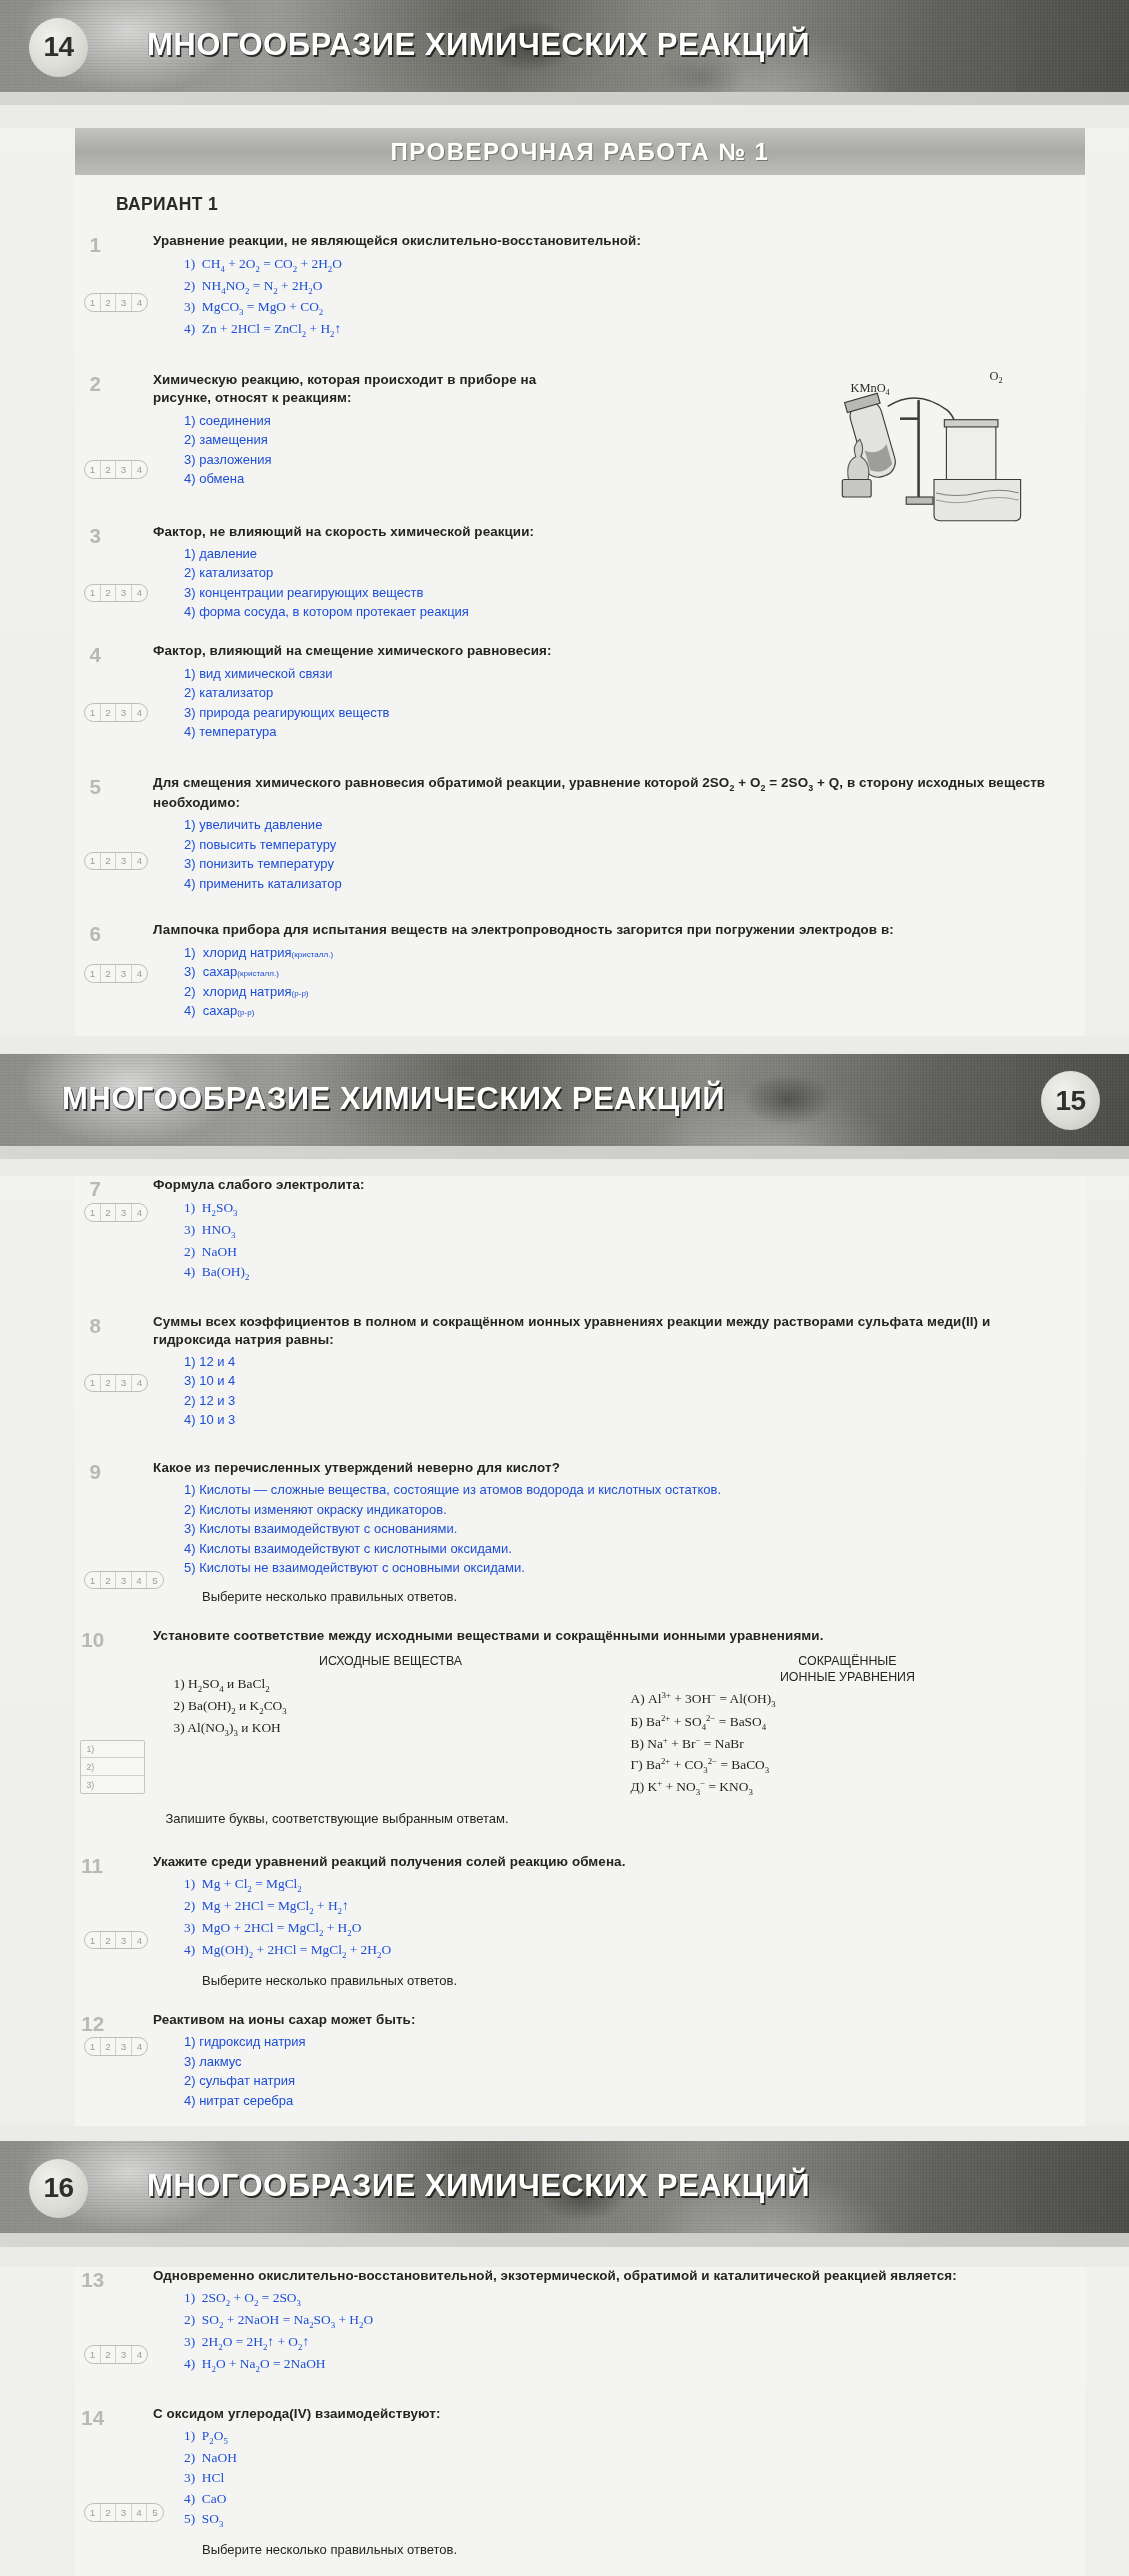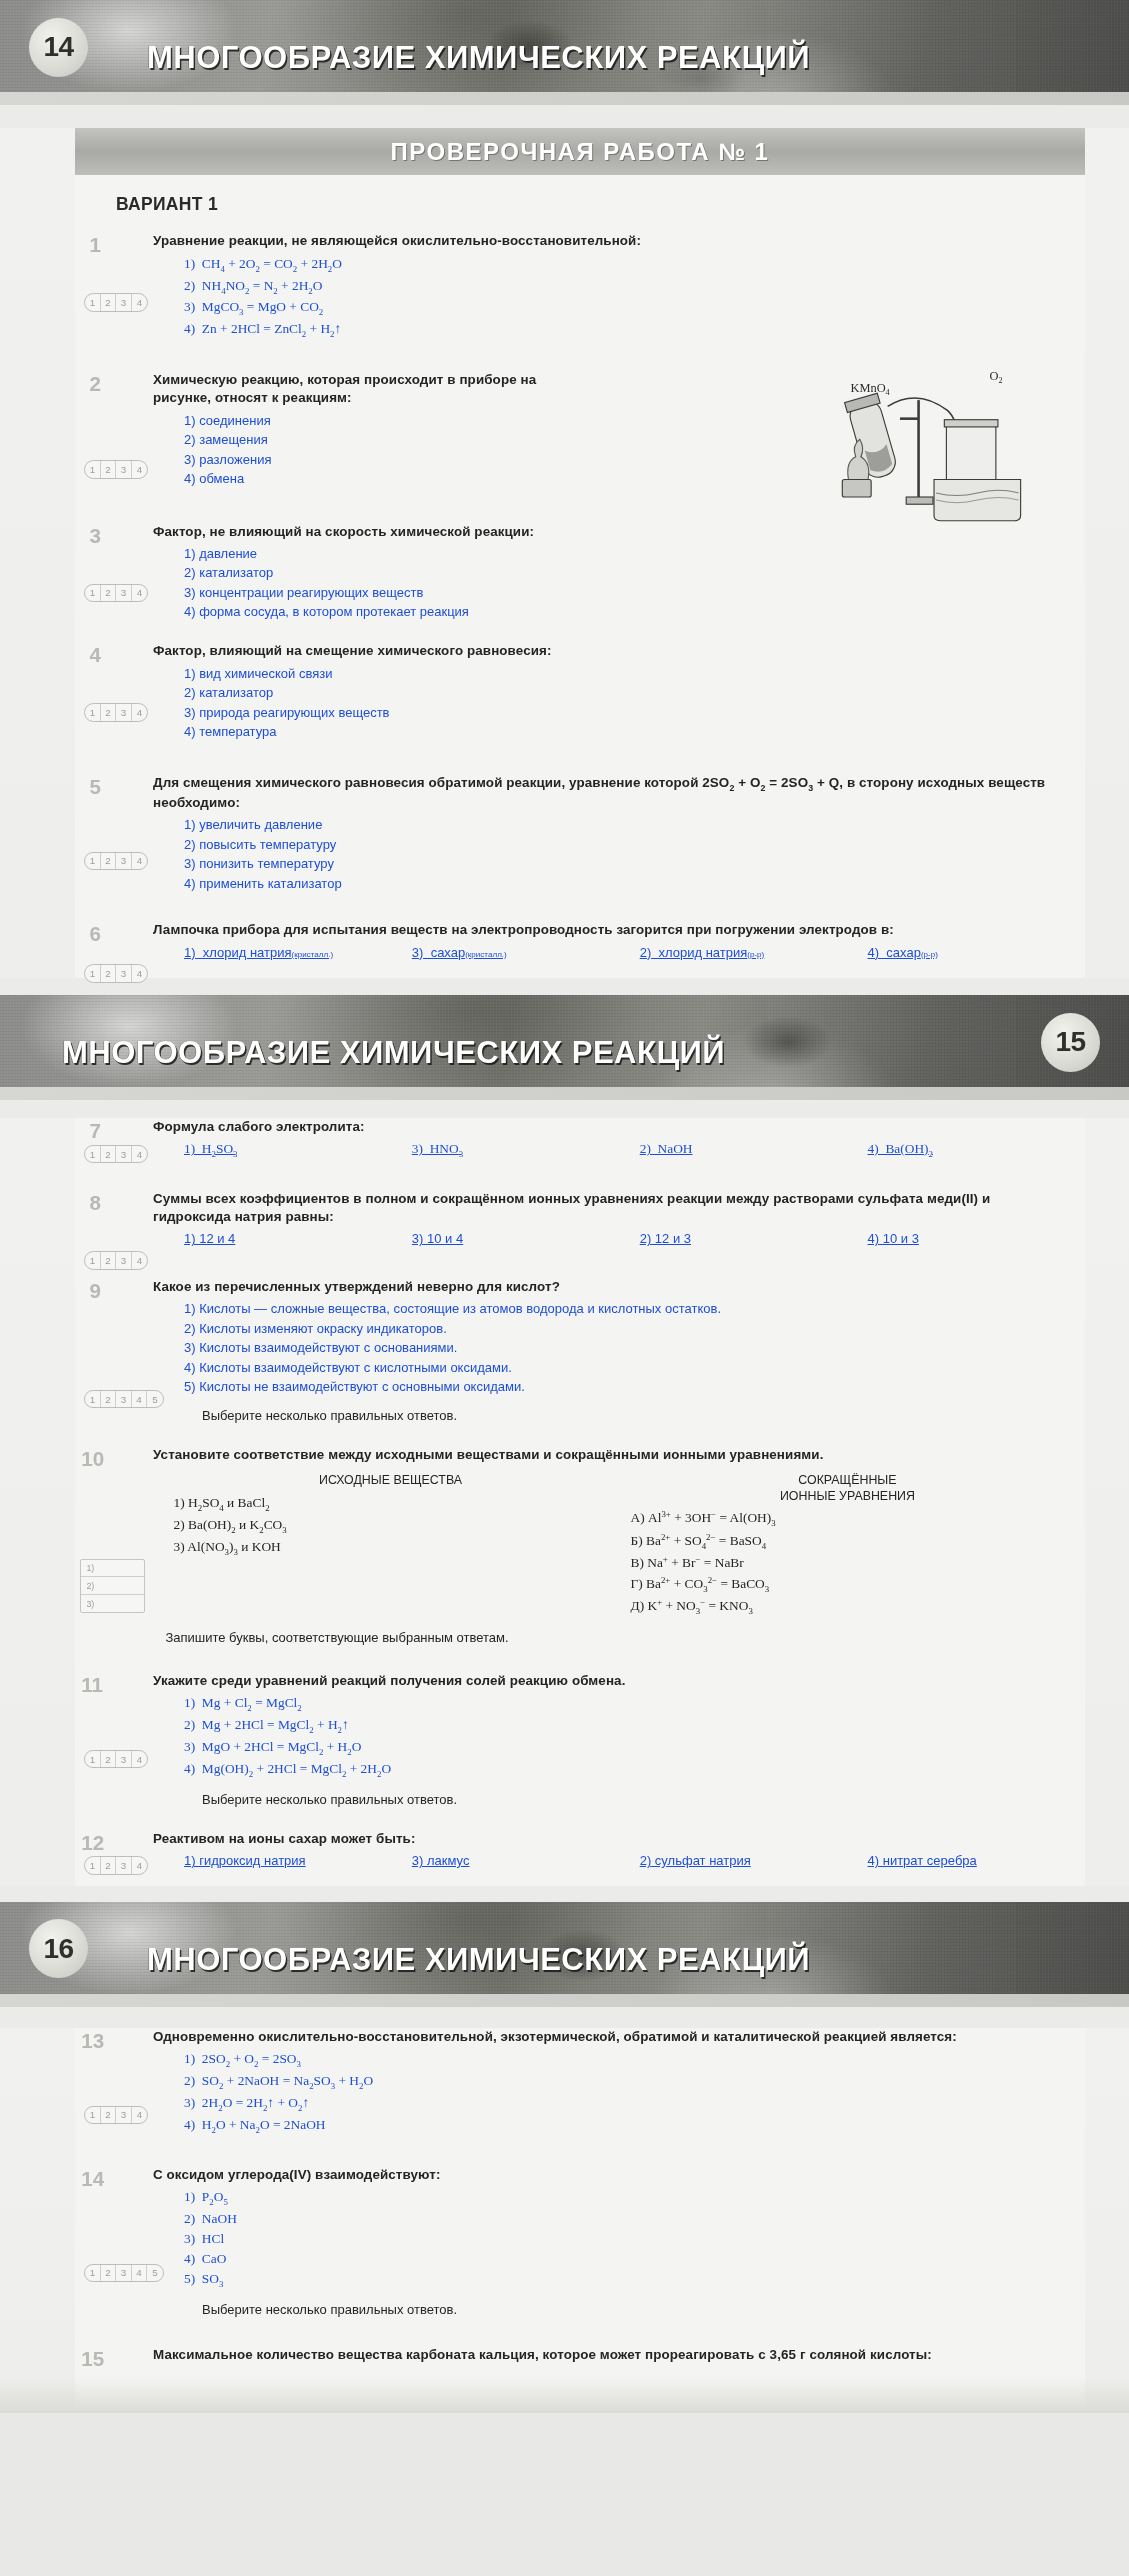--- a/index.html
+++ b/index.html
@@ -48,21 +48,21 @@
     background: radial-gradient(circle at 38% 34%, #f2f2ee 0%, #dcdcd6 55%, #c5c5bf 100%);
     display: flex; align-items: center; justify-content: center;
     font-size: 28px; font-weight: bold; color: #2f2f2d;
     letter-spacing: -0.5px;
     z-index: 4;
   }
   .band-num.left { left: 29px; }
   .band-num.right { right: 29px; }
   .band-title {
     position: absolute;
-    top: 40px;
+    top: 27px;
     font-size: 31px;
     font-weight: bold;
     letter-spacing: 0.5px;
     color: #ffffff;
     text-shadow: 1.5px 1.5px 0 rgba(25,25,23,.85), -0.5px -0.5px 0 rgba(25,25,23,.5);
     white-space: nowrap;
     z-index: 4;
   }
   .band-title.to-right { left: 147px; }
   .band-title.to-left  { left: 62px; }
@@ -170,23 +170,22 @@
   }
   .opts {
     margin-top: 3.1px;
     font-size: 13px;
     color: #1d4ed8;
     line-height: 1.5;
   }
   .opts .o { white-space: nowrap; }
   .opts-2col {
     display: grid;
-    grid-template-columns: 1fr 1fr 1fr 1fr;
+    grid-template-columns: 1fr;
     column-gap: 31px;
-    text-decoration: underline;
   }
   .opts-serif {
     font-family: "Liberation Serif", serif;
     font-size: 13.4px;
   }
   .note {
     margin-top: 11.3px;
     font-size: 13px;
     color: #242422;
   }

